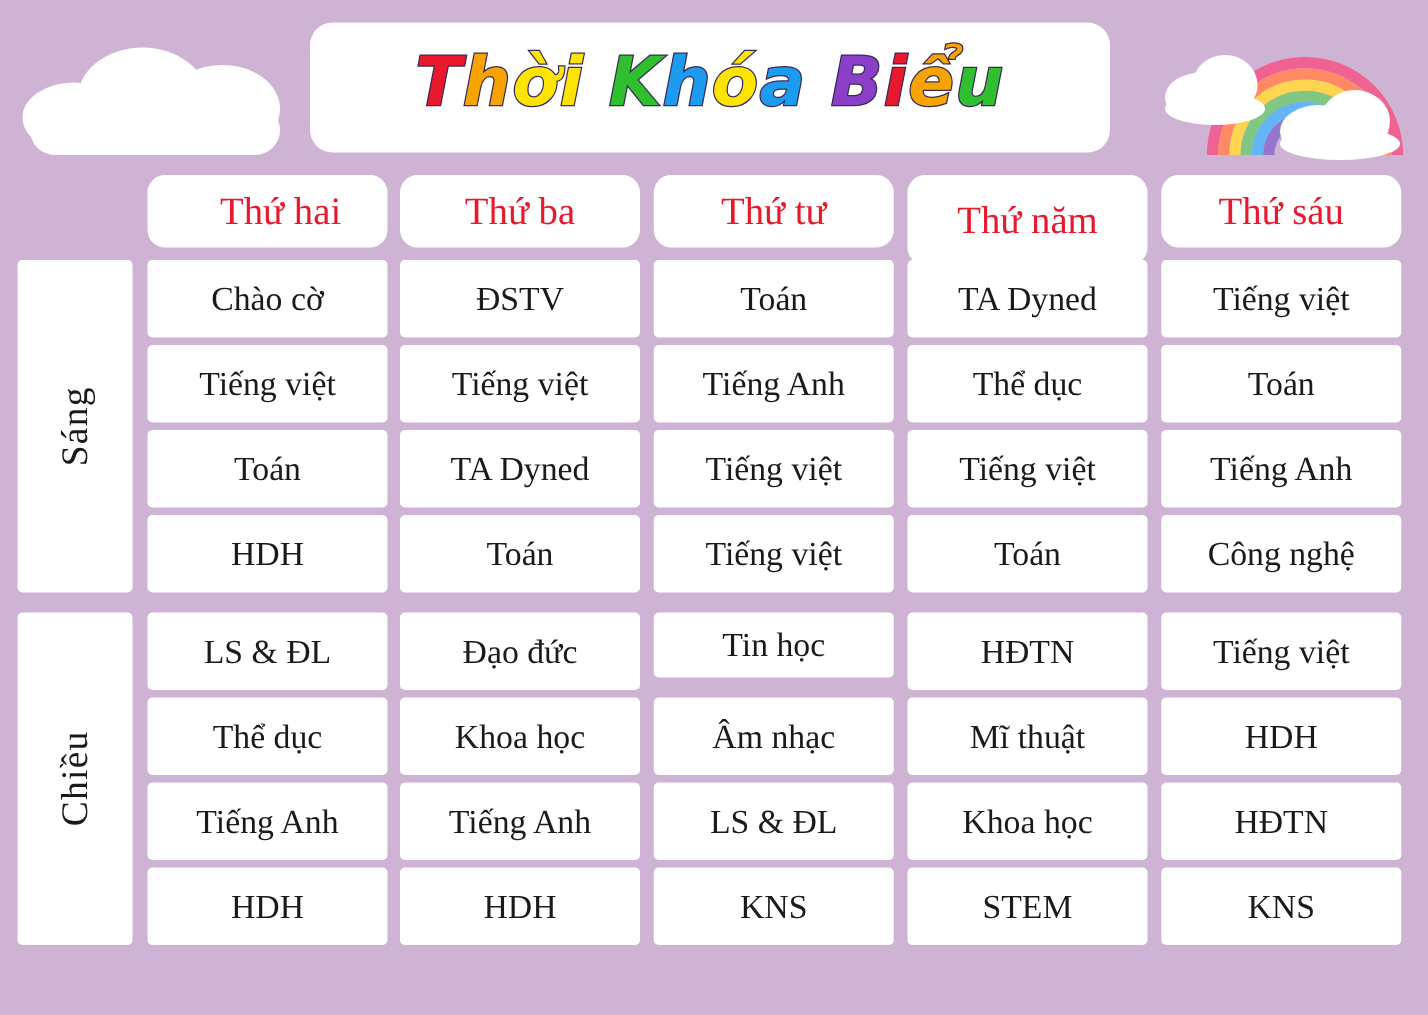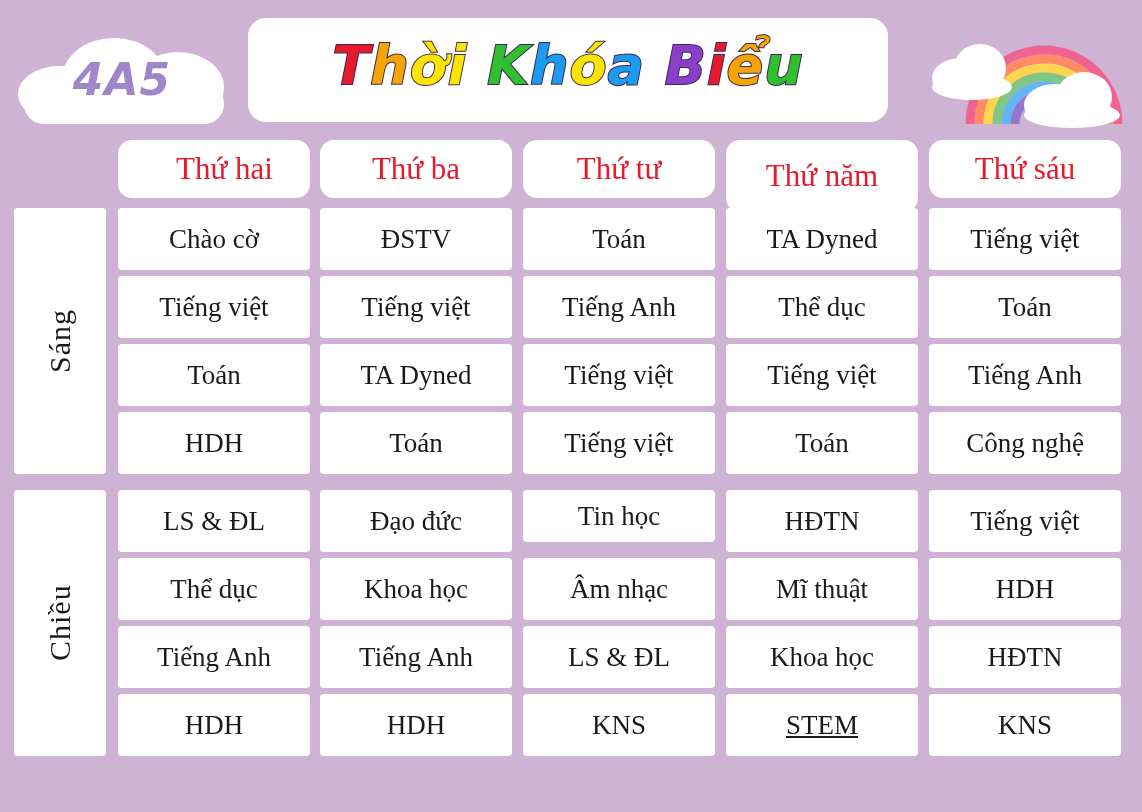--- a/index.html
+++ b/index.html
@@ -133,21 +133,20 @@
 </head>
 <body>
 
 <div class="header">
 
   <div class="cloud-badge">
     <div class="c c1"></div>
     <div class="c c2"></div>
     <div class="c c3"></div>
     <div class="c c4"></div>
-    <div class="label">4A5</div>
   </div>
 
   <div class="title-card">
     <div class="title-text" id="title-text"><span style="color: rgb(232, 25, 44);">T</span><span style="color: rgb(247, 164, 0);">h</span><span style="color: rgb(255, 228, 0);">ờ</span><span style="color: rgb(255, 228, 0);">i</span><span style="color: rgb(255, 255, 255);">&nbsp;</span><span style="color: rgb(47, 191, 47);">K</span><span style="color: rgb(29, 155, 240);">h</span><span style="color: rgb(255, 228, 0);">ó</span><span style="color: rgb(29, 155, 240);">a</span><span style="color: rgb(255, 255, 255);">&nbsp;</span><span style="color: rgb(139, 63, 201);">B</span><span style="color: rgb(232, 25, 44);">i</span><span style="color: rgb(247, 164, 0);">ể</span><span style="color: rgb(47, 191, 47);">u</span></div>
   </div>
 
   <div class="rainbow-wrap">
     <svg width="192" height="124" viewBox="0 0 192 124">
       <g fill="none" stroke-width="9">
         <path d="M38 118 A74 74 0 0 1 186 118" stroke="#f06292"></path>
@@ -206,15 +205,15 @@
     <div class="cell " style="left: 712px; top: 418px; width: 192px; height: 62px;">Mĩ thuật</div>
     <div class="cell " style="left: 915px; top: 418px; width: 192px; height: 62px;">HDH</div>
     <div class="cell " style="left: 104px; top: 486px; width: 192px; height: 62px;">Tiếng Anh</div>
     <div class="cell " style="left: 306px; top: 486px; width: 192px; height: 62px;">Tiếng Anh</div>
     <div class="cell " style="left: 509px; top: 486px; width: 192px; height: 62px;">LS &amp; ĐL</div>
     <div class="cell " style="left: 712px; top: 486px; width: 192px; height: 62px;">Khoa học</div>
     <div class="cell " style="left: 915px; top: 486px; width: 192px; height: 62px;">HĐTN</div>
     <div class="cell " style="left: 104px; top: 554px; width: 192px; height: 62px;">HDH</div>
     <div class="cell " style="left: 306px; top: 554px; width: 192px; height: 62px;">HDH</div>
     <div class="cell " style="left: 509px; top: 554px; width: 192px; height: 62px;">KNS</div>
-    <div class="cell " style="left: 712px; top: 554px; width: 192px; height: 62px; text-decoration: underline;">STEM</div>
+    <div class="cell " style="left: 712px; top: 554px; width: 192px; height: 62px;">STEM</div>
     <div class="cell " style="left: 915px; top: 554px; width: 192px; height: 62px;">KNS</div>
   </div>
 
 </body></html>

